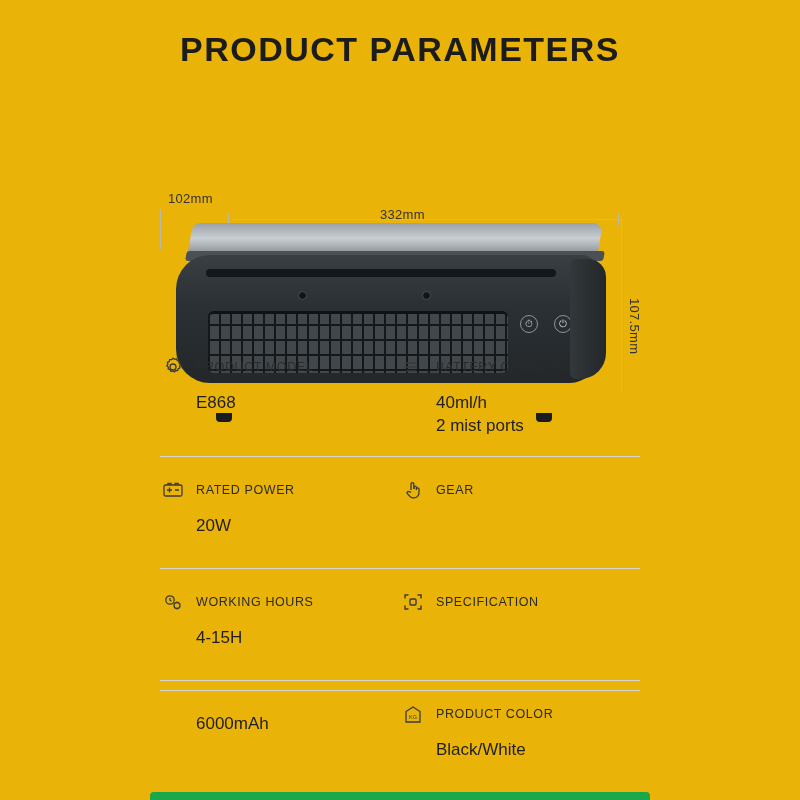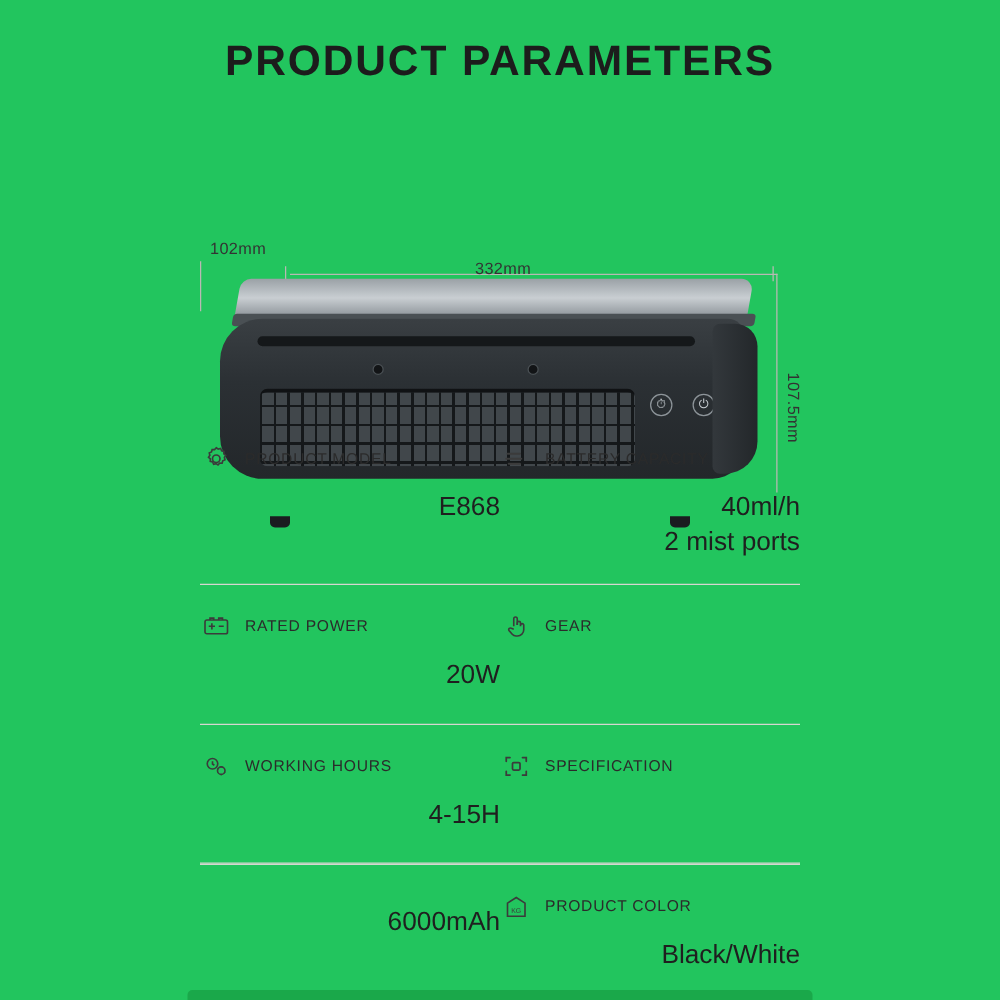--- a/index.html
+++ b/index.html
@@ -5,21 +5,21 @@
   * { box-sizing: border-box; margin: 0; padding: 0; }
   html, body {
     width: 800px; height: 800px;
     background: #f2f2ee;
     font-family: "Liberation Sans", sans-serif;
     overflow: hidden;
   }
   .page {
     position: relative;
     width: 800px; height: 800px;
-    background: #22c55e;
+    background: #eab308;
   }
   .title {
     text-align: center;
     font-size: 34px;
     font-weight: bold;
     letter-spacing: 1.5px;
     color: #1c1c1c;
     padding-top: 30px;
     font-family: "Liberation Sans", sans-serif;
   }
@@ -146,21 +146,20 @@
   .specs {
     position: absolute;
     left: 160px; top: 340px;
     width: 480px;
   }
   .spec-row {
     display: flex;
     border-top: 1px solid #d6d6d0;
     padding: 20px 0 18px 0;
     min-height: 112px;
-    text-align: right;
   }
   .spec-row.first { border-top: none; padding-top: 14px; }
   .spec-cell {
     width: 50%;
     display: flex;
     flex-direction: column;
   }
   .spec-head {
     display: flex;
     align-items: center;
@@ -175,21 +174,21 @@
     justify-content: center;
   }
   .spec-ico svg { display: block; }
   .spec-label {
     font-size: 12.5px;
     letter-spacing: .6px;
     color: #2b2b2b;
     text-transform: uppercase;
   }
   .spec-value {
-    font-size: 21px;
+    font-size: 17px;
     color: #1f1f1f;
     margin: 12px 0 0 36px;
     line-height: 1.35;
     white-space: pre-line;
   }
   .divider-bottom {
     position: absolute;
     left: 160px; top: 690px;
     width: 480px; height: 1px;
     background: #d6d6d0;

